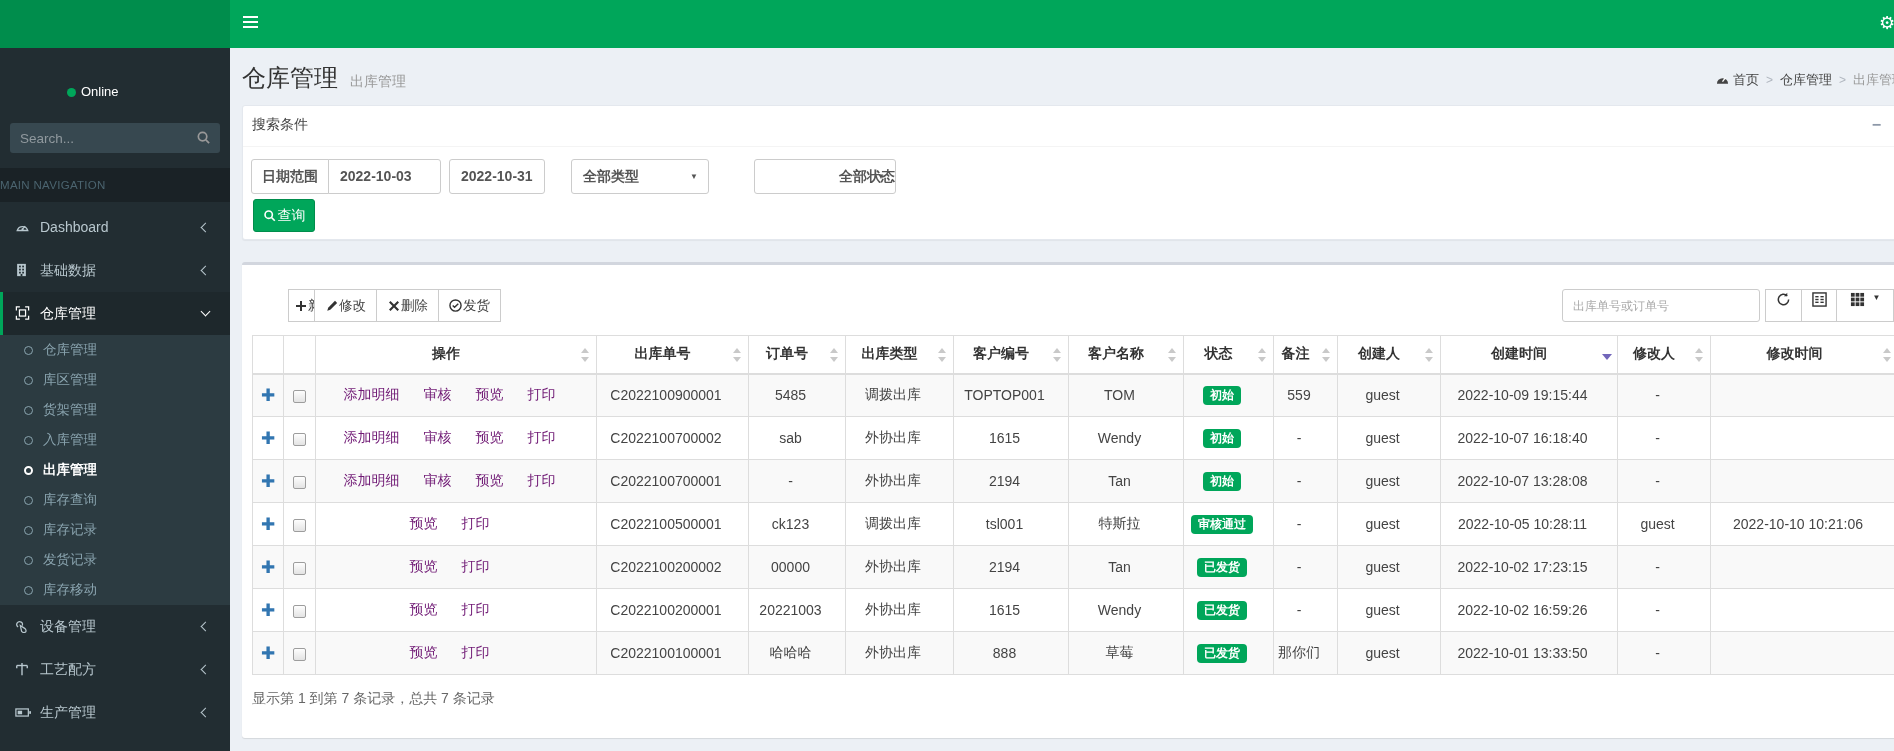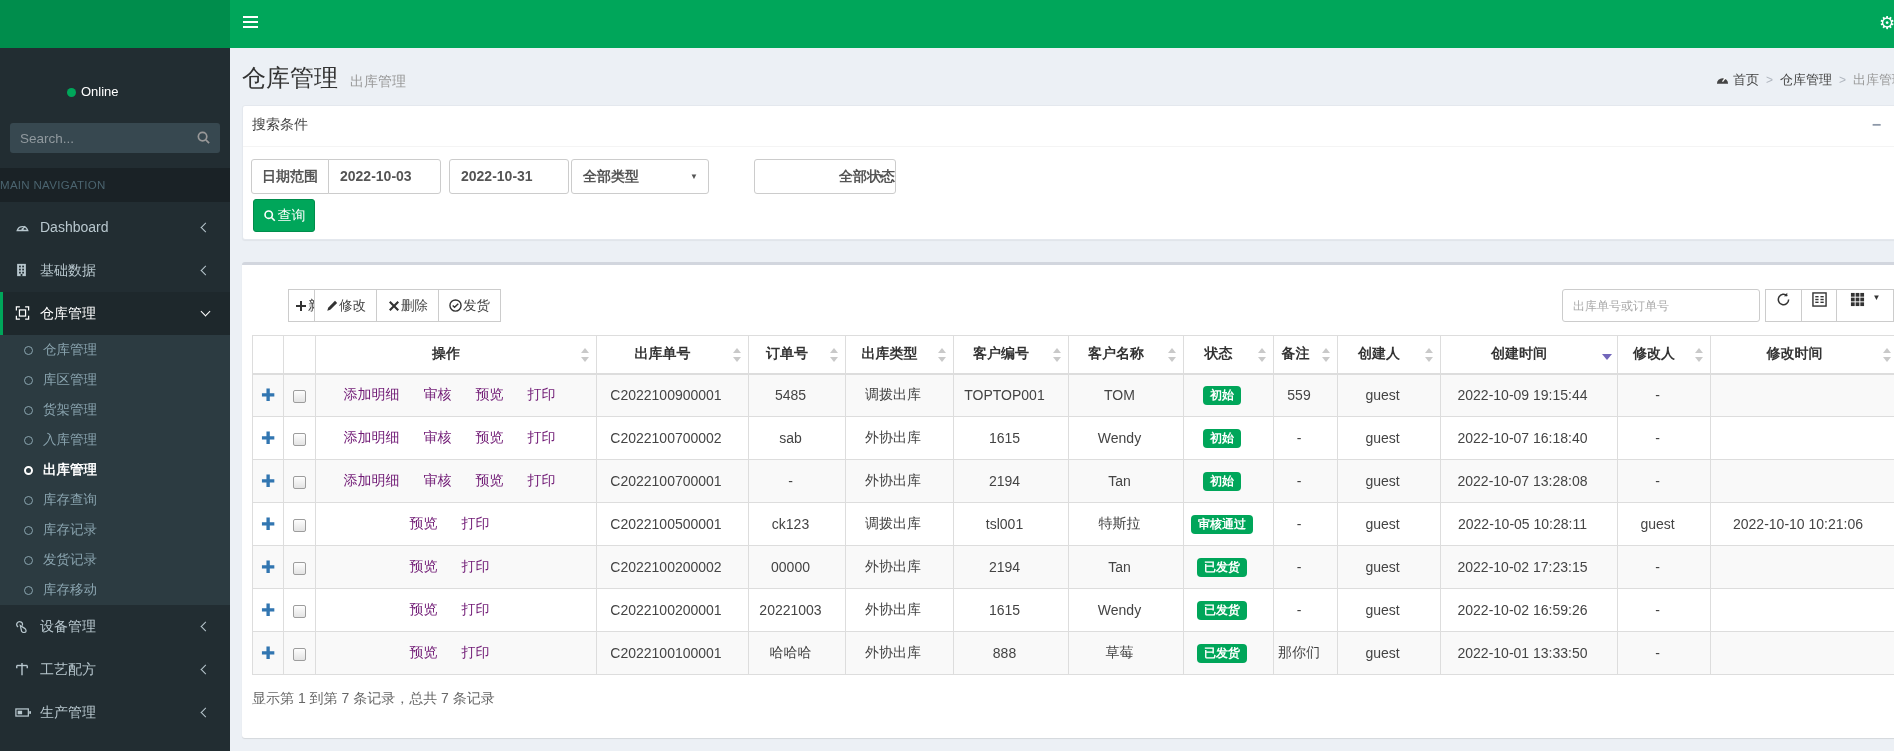--- a/index.html
+++ b/index.html
@@ -52,21 +52,21 @@
 
   
   .panel-search { position:absolute; left:12px; top:57px; width:1660px; height:135px; background:#fff; border:1px solid #e4e8ee; border-radius:3px; box-shadow:0 1px 1px rgba(0,0,0,.05); }
   .panel-search .heading { position:relative; height:41px; border-bottom:1px solid #f4f4f4; padding:10px 10px 0 9px; }
   .panel-search .heading .title { font-size:14px; color:#444; }
   .collapse-btn { position:absolute; right:20px; top:10px; color:#8d98a8; font-size:16px; font-weight:bold; cursor:pointer; }
   .form-row { position:absolute; left:0; top:53px; height:35px; width:100%; }
   .fcontrol { position:absolute; height:35px; border:1px solid #ccc; background:#fff; border-radius:0; font-size:14px; color:#555; line-height:33px;font-weight:bold; }
   .addon { left:8px; width:78px; text-align:center; border-radius:3px 0 0 3px; }
   .date-from { left:85px; width:113px; padding-left:11px; border-radius:0 3px 3px 0; }
-  .date-to { left:206px; width:120px; padding-left:11px; border-radius:3px; }
+  .date-to { left:206px; width:96px; padding-left:11px; border-radius:3px; }
   .sel { padding-left:11px; border-radius:3px; cursor:pointer; }
   .sel .caret-dn { position:absolute; right:10px; top:0; font-size:8px; color:#555; }
   .sel-type { left:328px; width:138px; }
   .sel-status { left:511px; width:142px;text-align:right; }
   .query-btn { position:absolute; left:10px; top:93px; width:62px; height:33px; background:var(--accent); border:1px solid #008d4c; border-radius:3px; color:#fff; font-size:14px; line-height:31px; text-align:center; cursor:pointer; }
   .query-btn .q-icon { display:inline-block; width:13px; height:13px; margin-right:2px; vertical-align:-2px; }
 
   
   .panel-table { position:absolute; left:12px; top:214px; width:1660px; height:476px; background:#fff; border-top:3px solid #d2d6de; border-radius:3px; box-shadow:0 1px 1px rgba(0,0,0,.1); }
   .toolbar-btn { position:absolute; top:24px; height:33px; background:#fff; border:1px solid #ccc; color:#444; font-size:13.5px; line-height:31px; text-align:center; cursor:pointer; }

